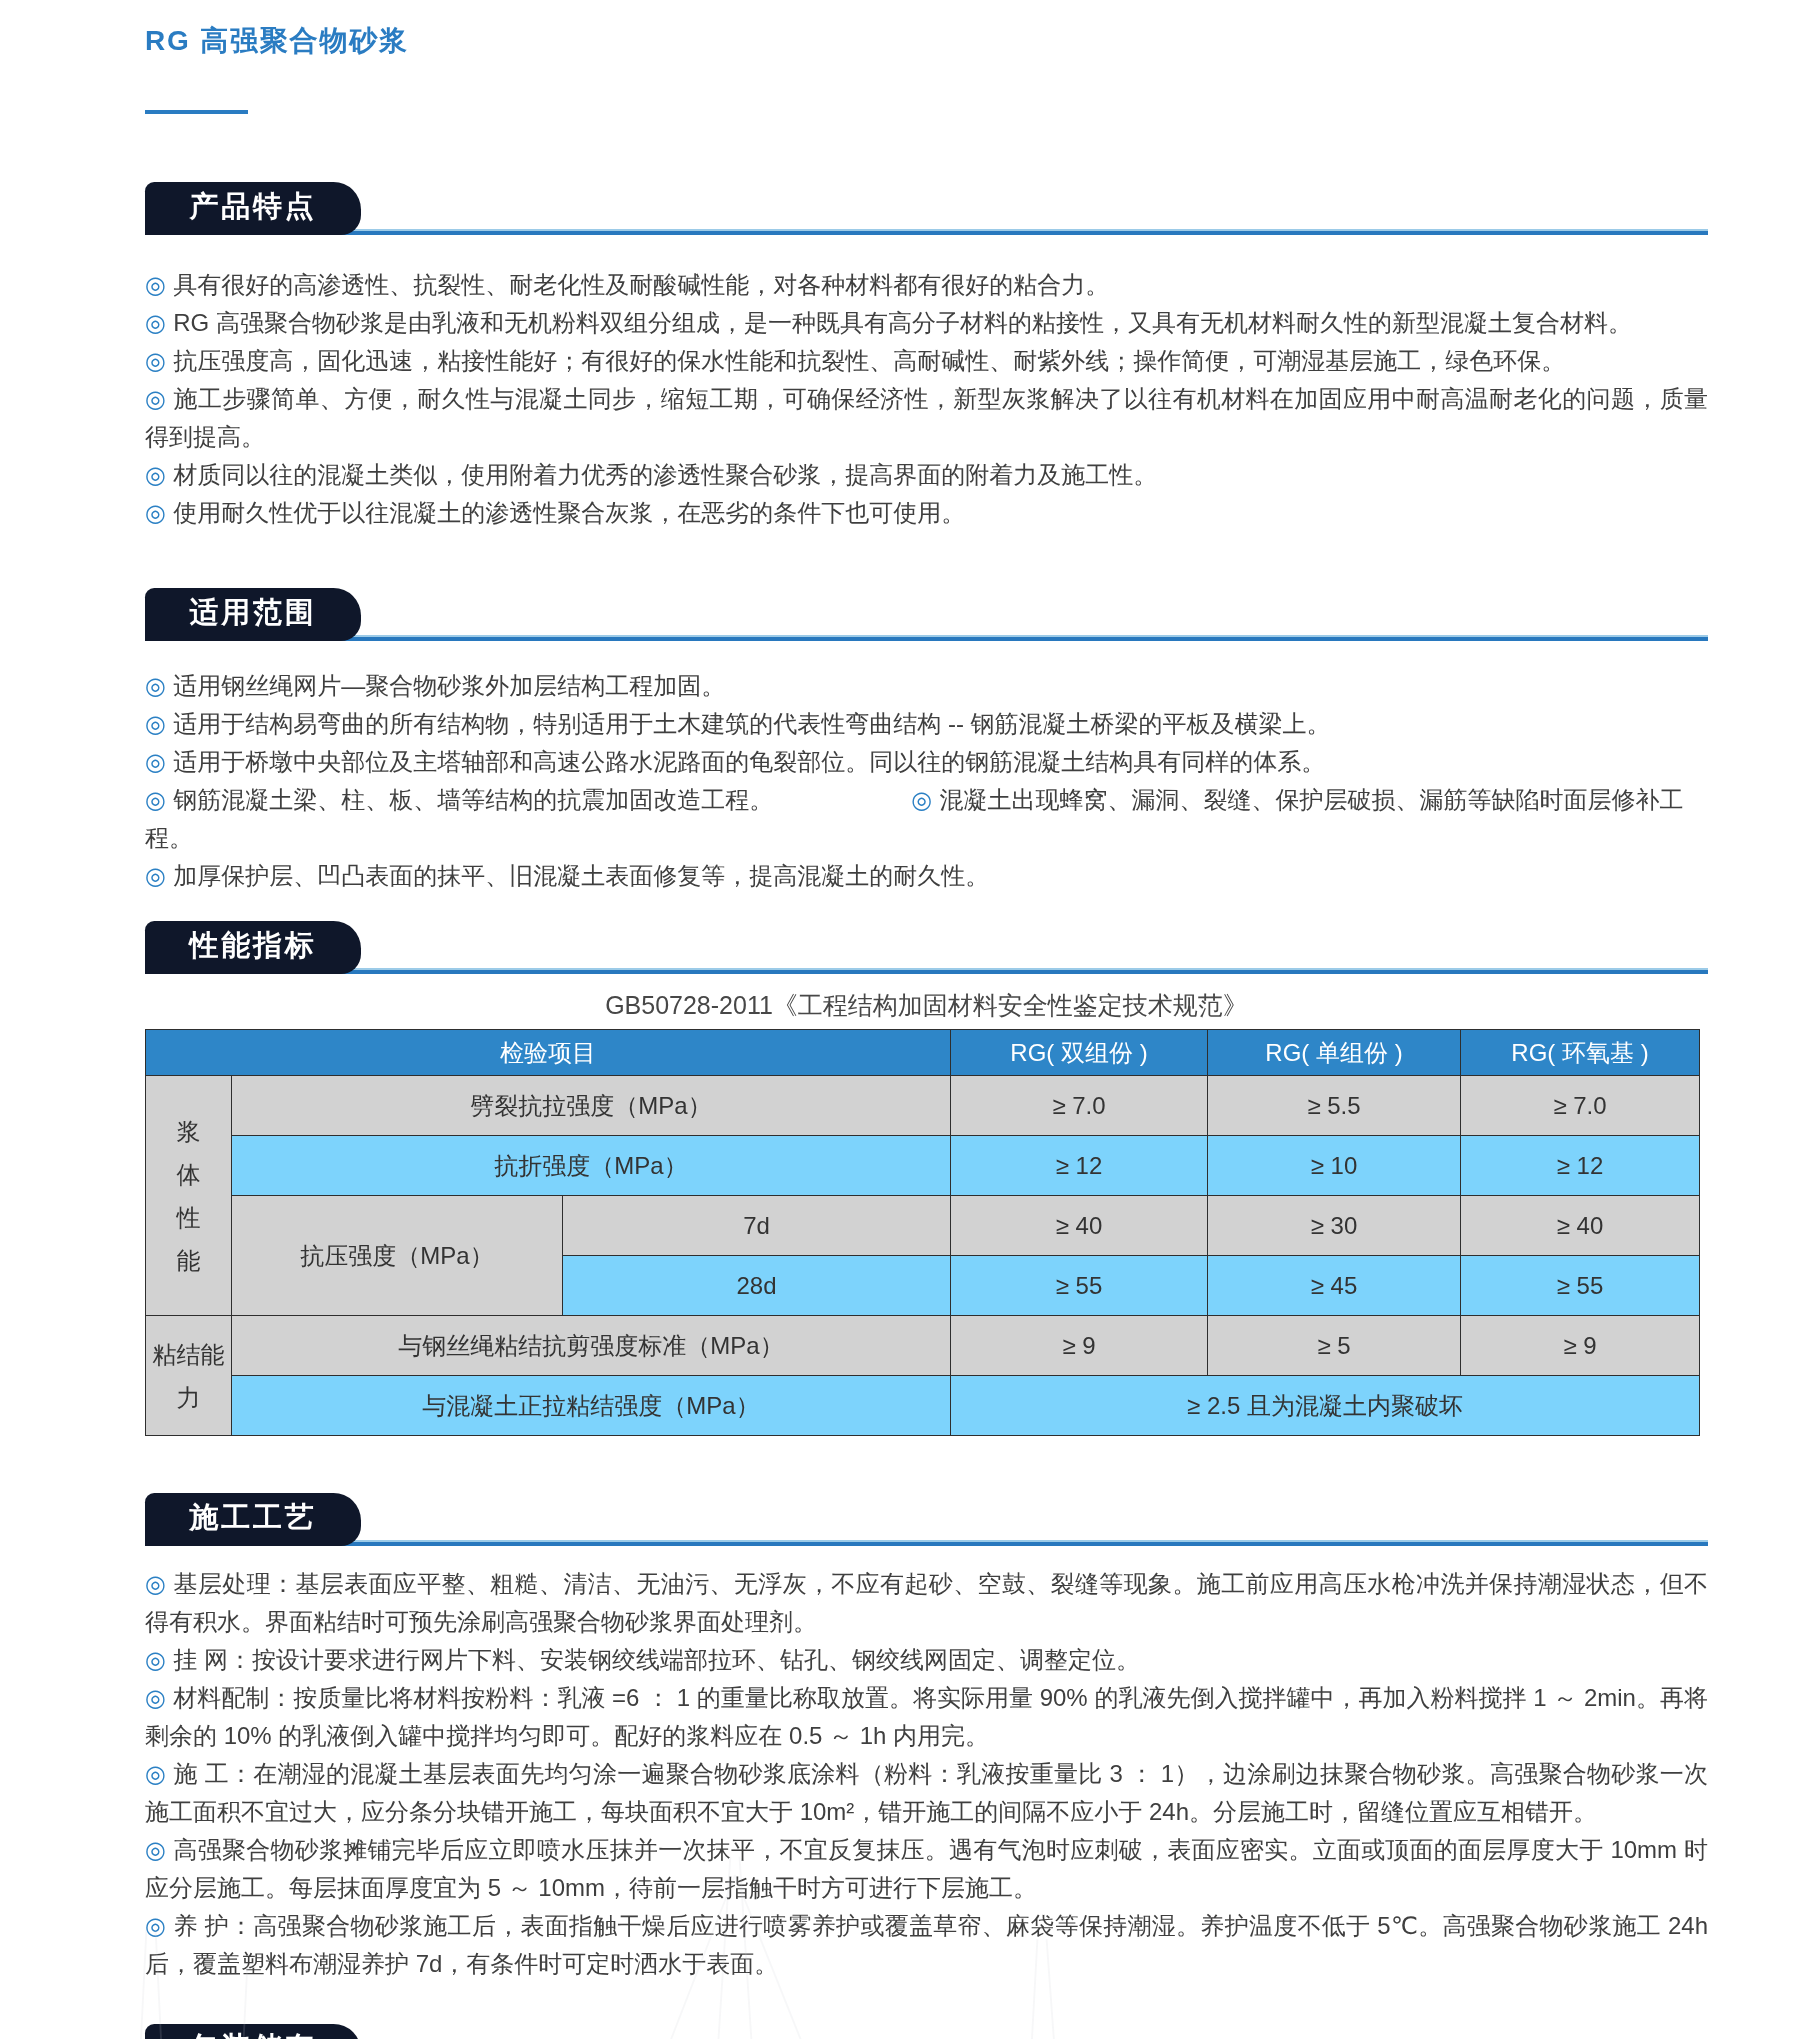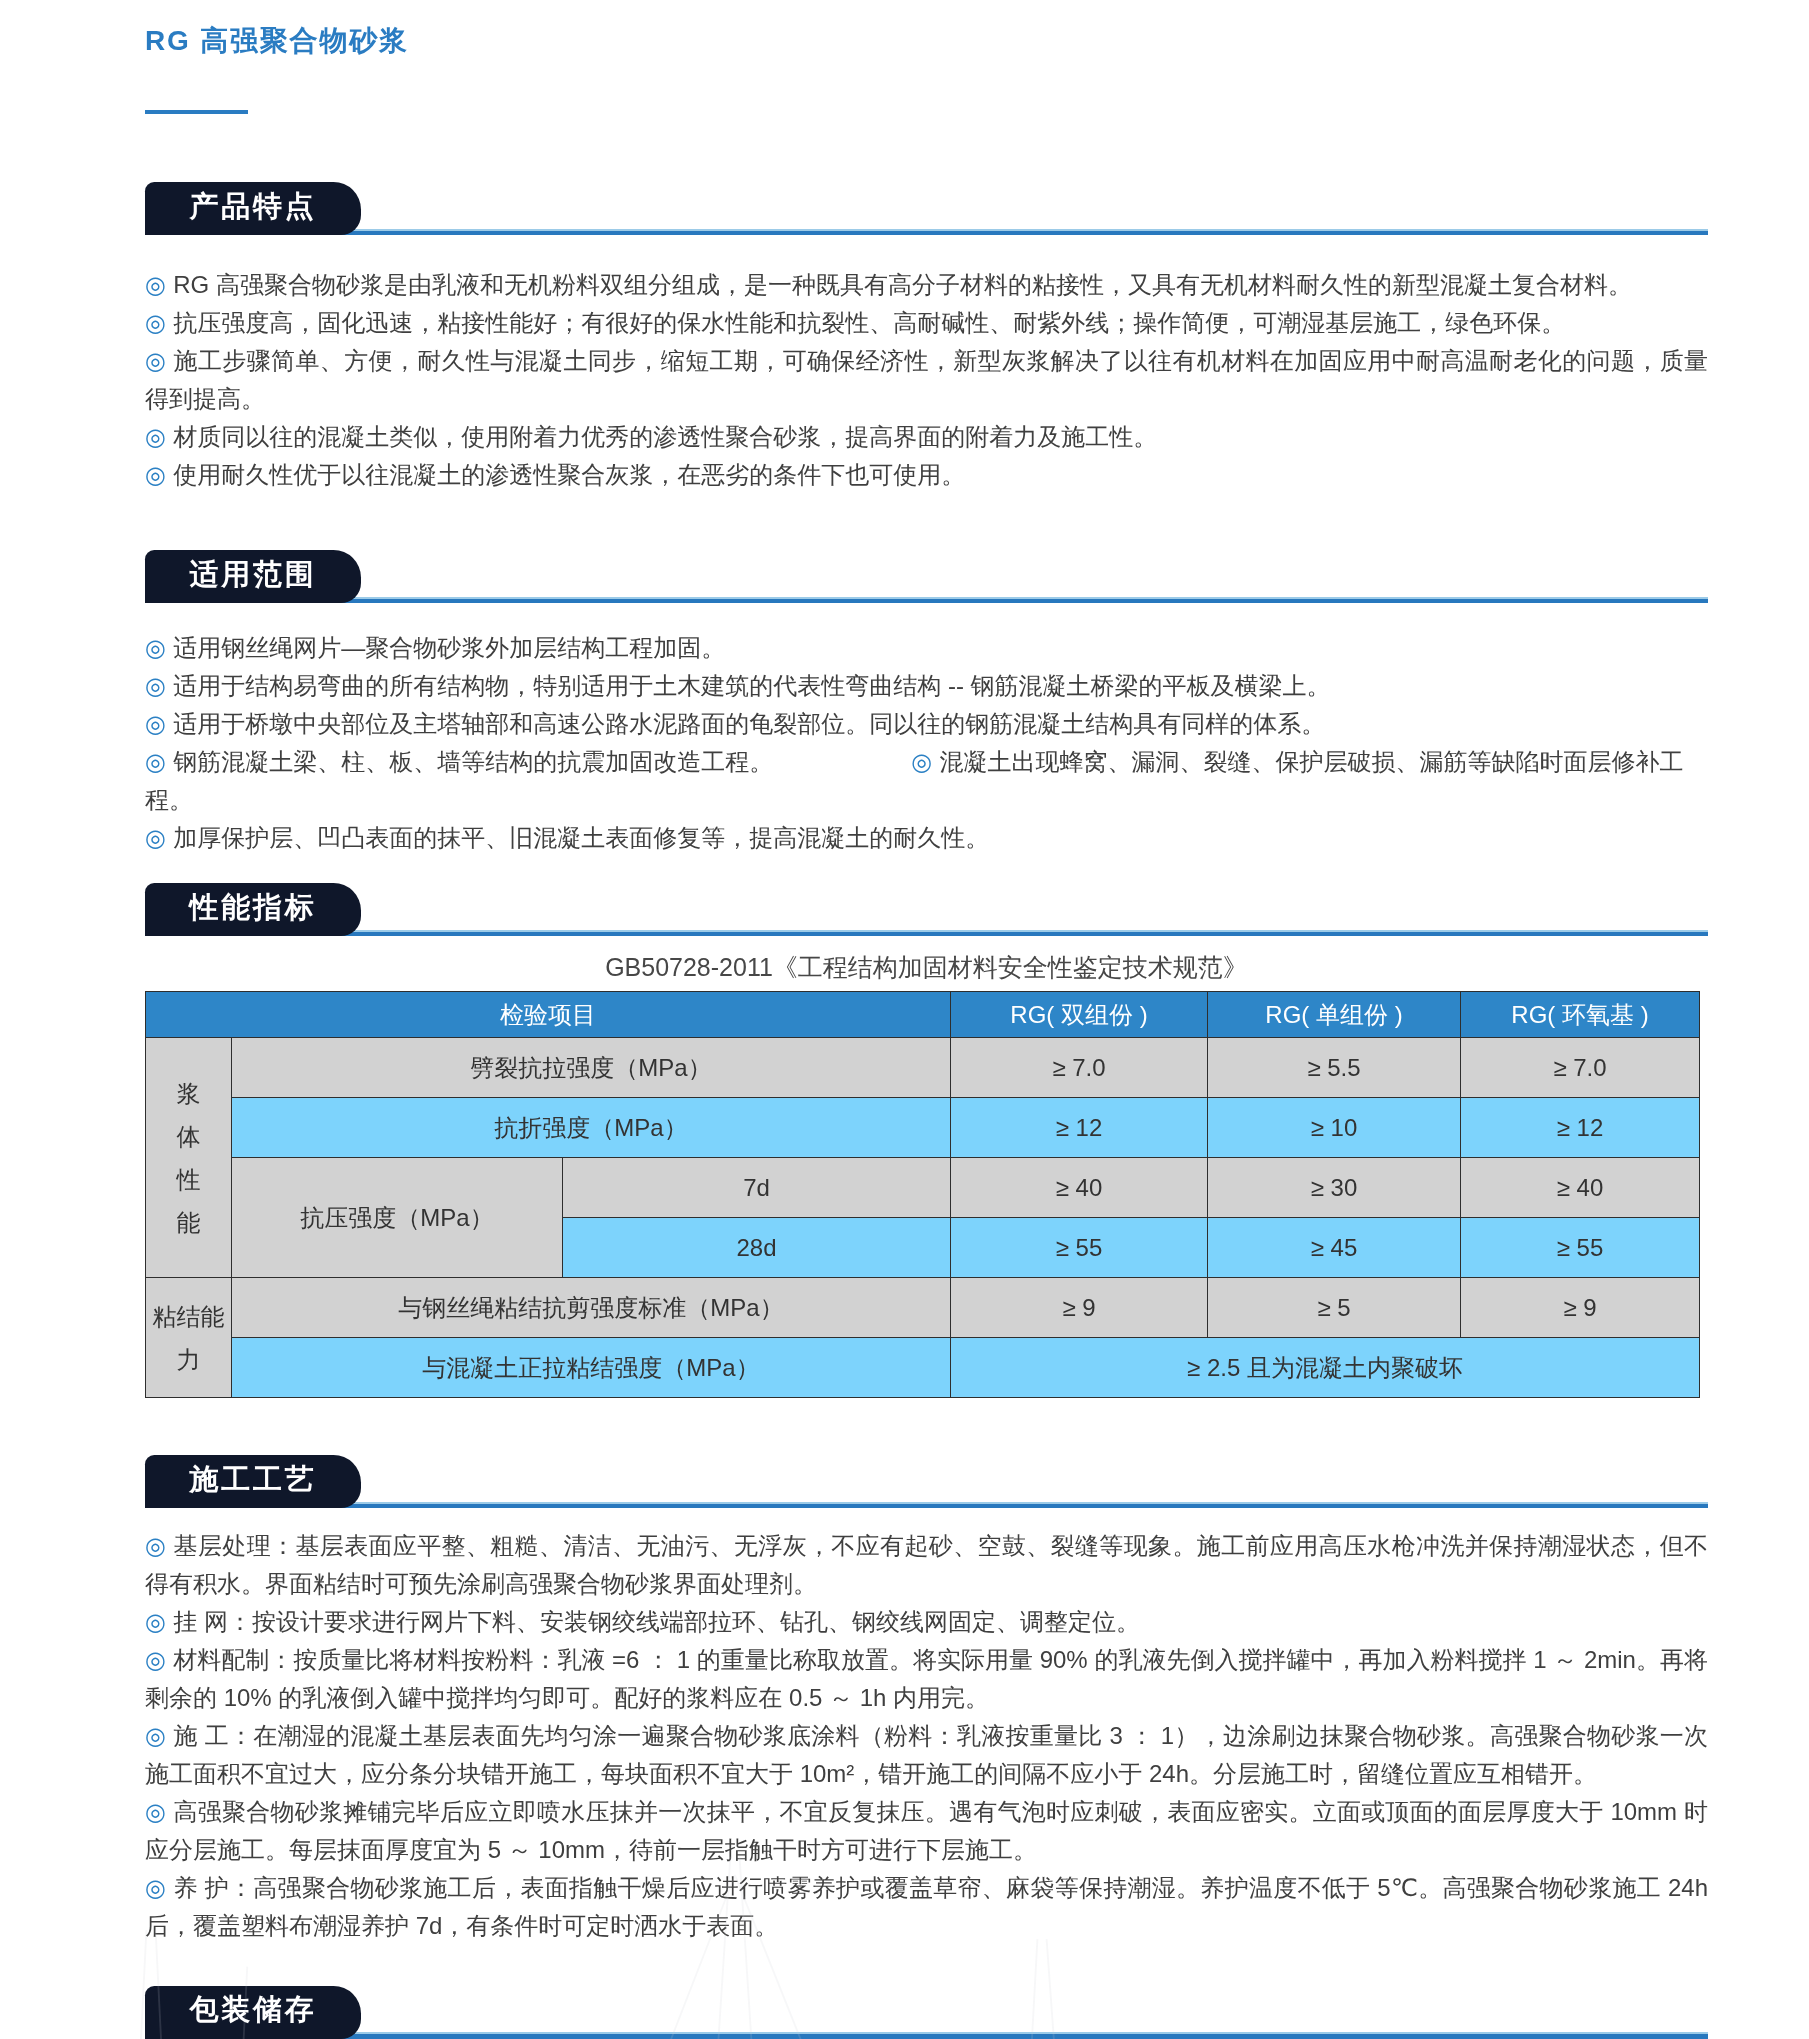--- a/index.html
+++ b/index.html
@@ -94,20 +94,21 @@
     <div class="title-dash"></div>
 
     <section>
       <div class="sec-head mt-features">
         <div class="sec-rule"></div>
         <div class="sec-badge">
           <span>产品特点</span>
         </div>
       </div>
       <div class="bullets b-features">
+        <p class="bullet-line"><span class="bl">◎</span><span>具有很好的高渗透性、抗裂性、耐老化性及耐酸碱性能，对各种材料都有很好的粘合力。</span></p>
         <p class="bullet-line"><span class="bl">◎</span><span>RG 高强聚合物砂浆是由乳液和无机粉料双组分组成，是一种既具有高分子材料的粘接性，又具有无机材料耐久性的新型混凝土复合材料。</span></p>
         <p class="bullet-line"><span class="bl">◎</span><span>抗压强度高，固化迅速，粘接性能好；有很好的保水性能和抗裂性、高耐碱性、耐紫外线；操作简便，可潮湿基层施工，绿色环保。</span></p>
         <p class="bullet-line"><span class="bl">◎</span><span>施工步骤简单、方便，耐久性与混凝土同步，缩短工期，可确保经济性，新型灰浆解决了以往有机材料在加固应用中耐高温耐老化的问题，质量得到提高。</span></p>
         <p class="bullet-line"><span class="bl">◎</span><span>材质同以往的混凝土类似，使用附着力优秀的渗透性聚合砂浆，提高界面的附着力及施工性。</span></p>
         <p class="bullet-line"><span class="bl">◎</span><span>使用耐久性优于以往混凝土的渗透性聚合灰浆，在恶劣的条件下也可使用。</span></p>
       </div>
     </section>
 
     <section>
       <div class="sec-head mt-scope">

